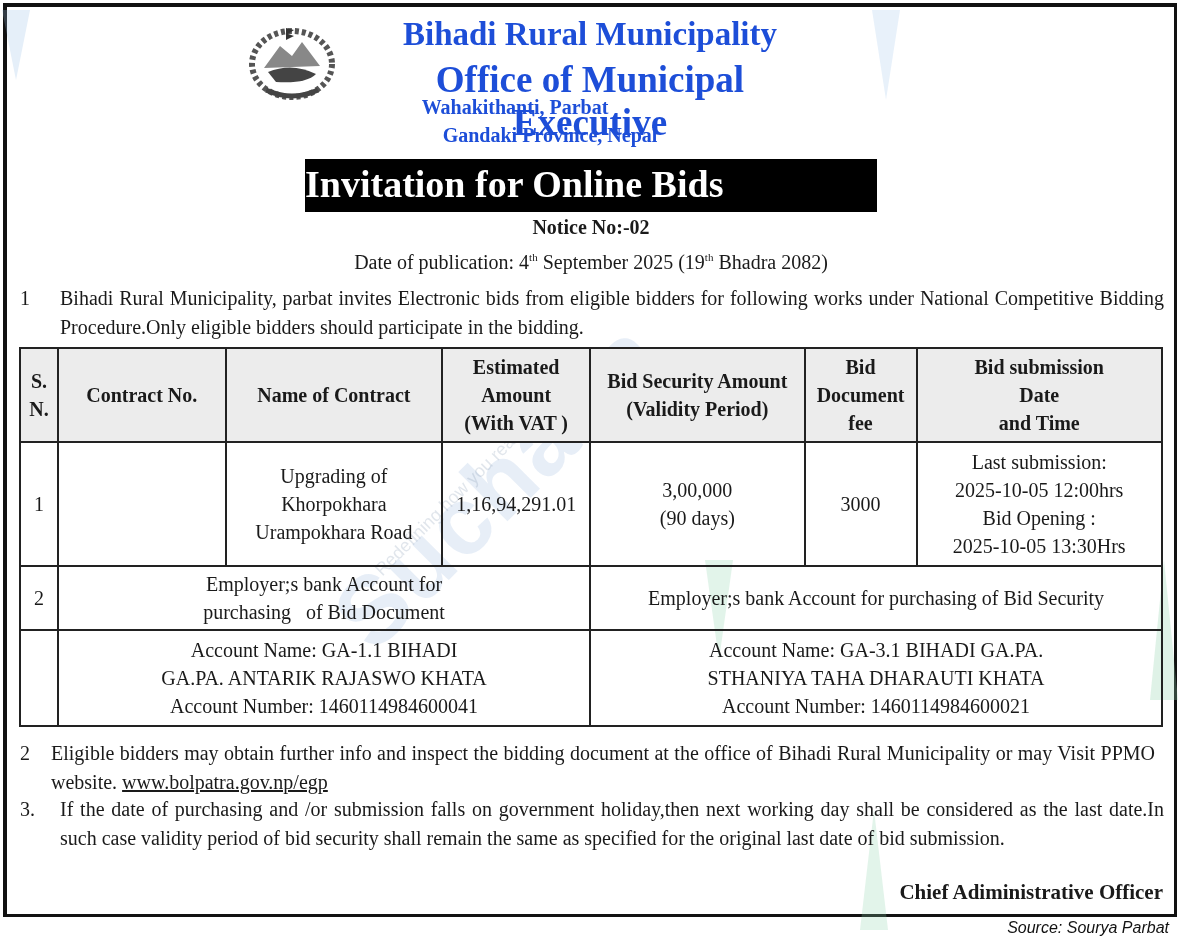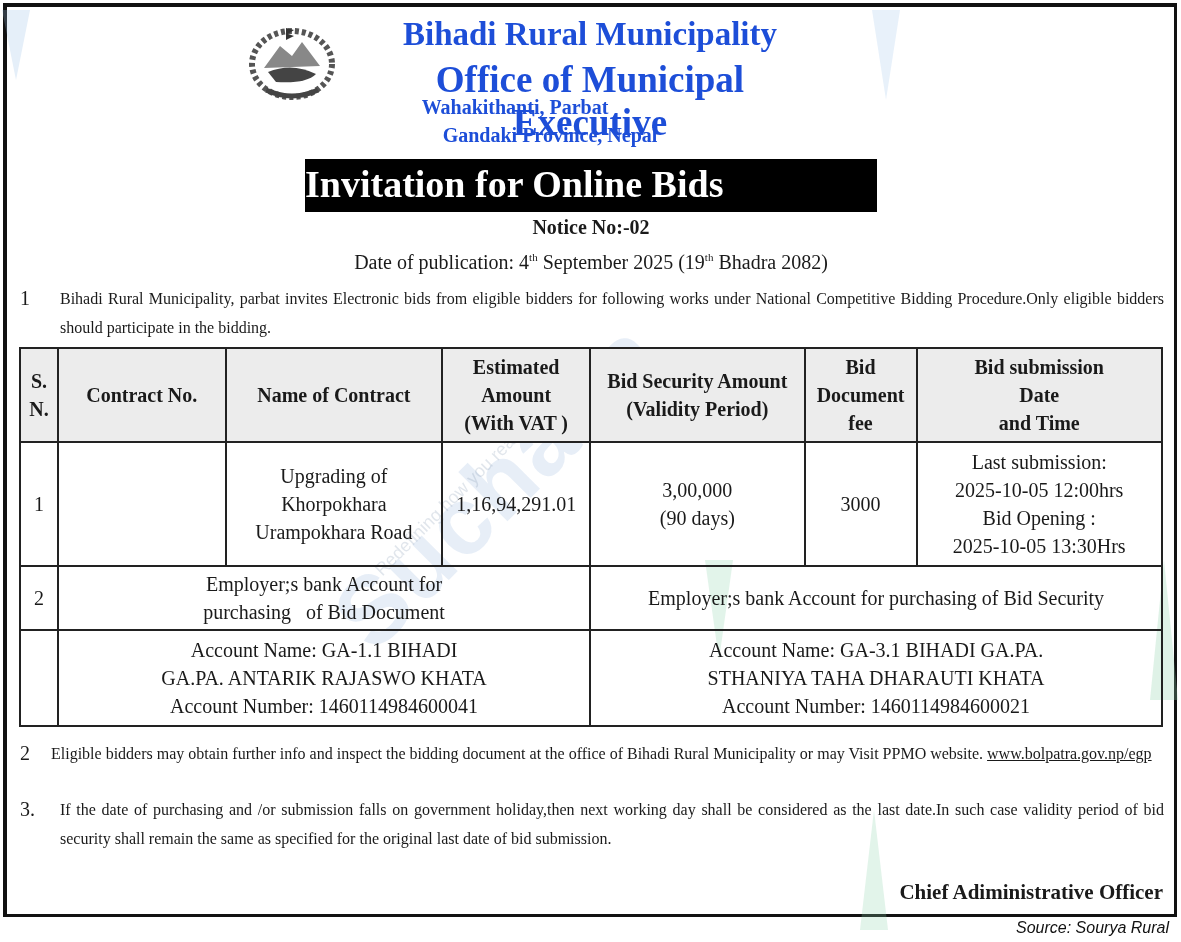--- a/index.html
+++ b/index.html
@@ -42,21 +42,21 @@
   .banner {
     position: absolute; left: 305px; top: 159px; width: 572px; height: 53px;
     background: #000; color: #fff; font-weight: bold; font-size: 38px;
     text-align: left; line-height: 50px;
   }
   .notice { position: absolute; left: 300px; top: 216px; width: 582px; text-align: center; font-weight: bold; font-size: 20px; }
   .pubdate { position: absolute; left: 300px; top: 251px; width: 582px; text-align: center; font-weight: normal; font-size: 20px; }
   .pubdate sup { font-size: 11px; }
 
   
-  .para { position: absolute; font-size: 16px; line-height: 29px; text-align: justify; color: #1a1a1a; }
+  .para { position: absolute; font-size: 20px; line-height: 29px; text-align: justify; color: #1a1a1a; }
   .pnum { position: absolute; font-size: 20px; line-height: 29px; }
   .p1 { left: 60px; top: 284px; width: 1104px; }
   .n1 { left: 20px; top: 284px; }
   .p2 { left: 51px; top: 739px; width: 1104px; }
   .n2 { left: 20px; top: 739px; }
   .p3 { left: 60px; top: 795px; width: 1104px; }
   .n3 { left: 20px; top: 795px; }
   .link { text-decoration: underline; color: #1a1a1a; }
 
   
@@ -152,13 +152,13 @@
 </tbody>
   </table>
 
 <div class="pnum n2">2</div>
 <div class="para p2"><span>Eligible bidders may obtain further info and inspect the bidding document at the office of  Bihadi  Rural Municipality or may Visit PPMO website. </span><span class="link">www.bolpatra.gov.np/egp</span></div>
 
 <div class="pnum n3">3.</div>
 <div class="para p3">If the date of purchasing and /or submission falls on government holiday,then next working day shall be considered as the last date.In such case validity period of bid security shall remain the same as specified for the original last date of bid submission.</div>
 
 <div class="signoff">Chief Adiministrative Officer</div>
-<div class="source">Source: Sourya Rural</div>
+<div class="source">Source: Sourya Parbat</div>
 
 </body></html>

